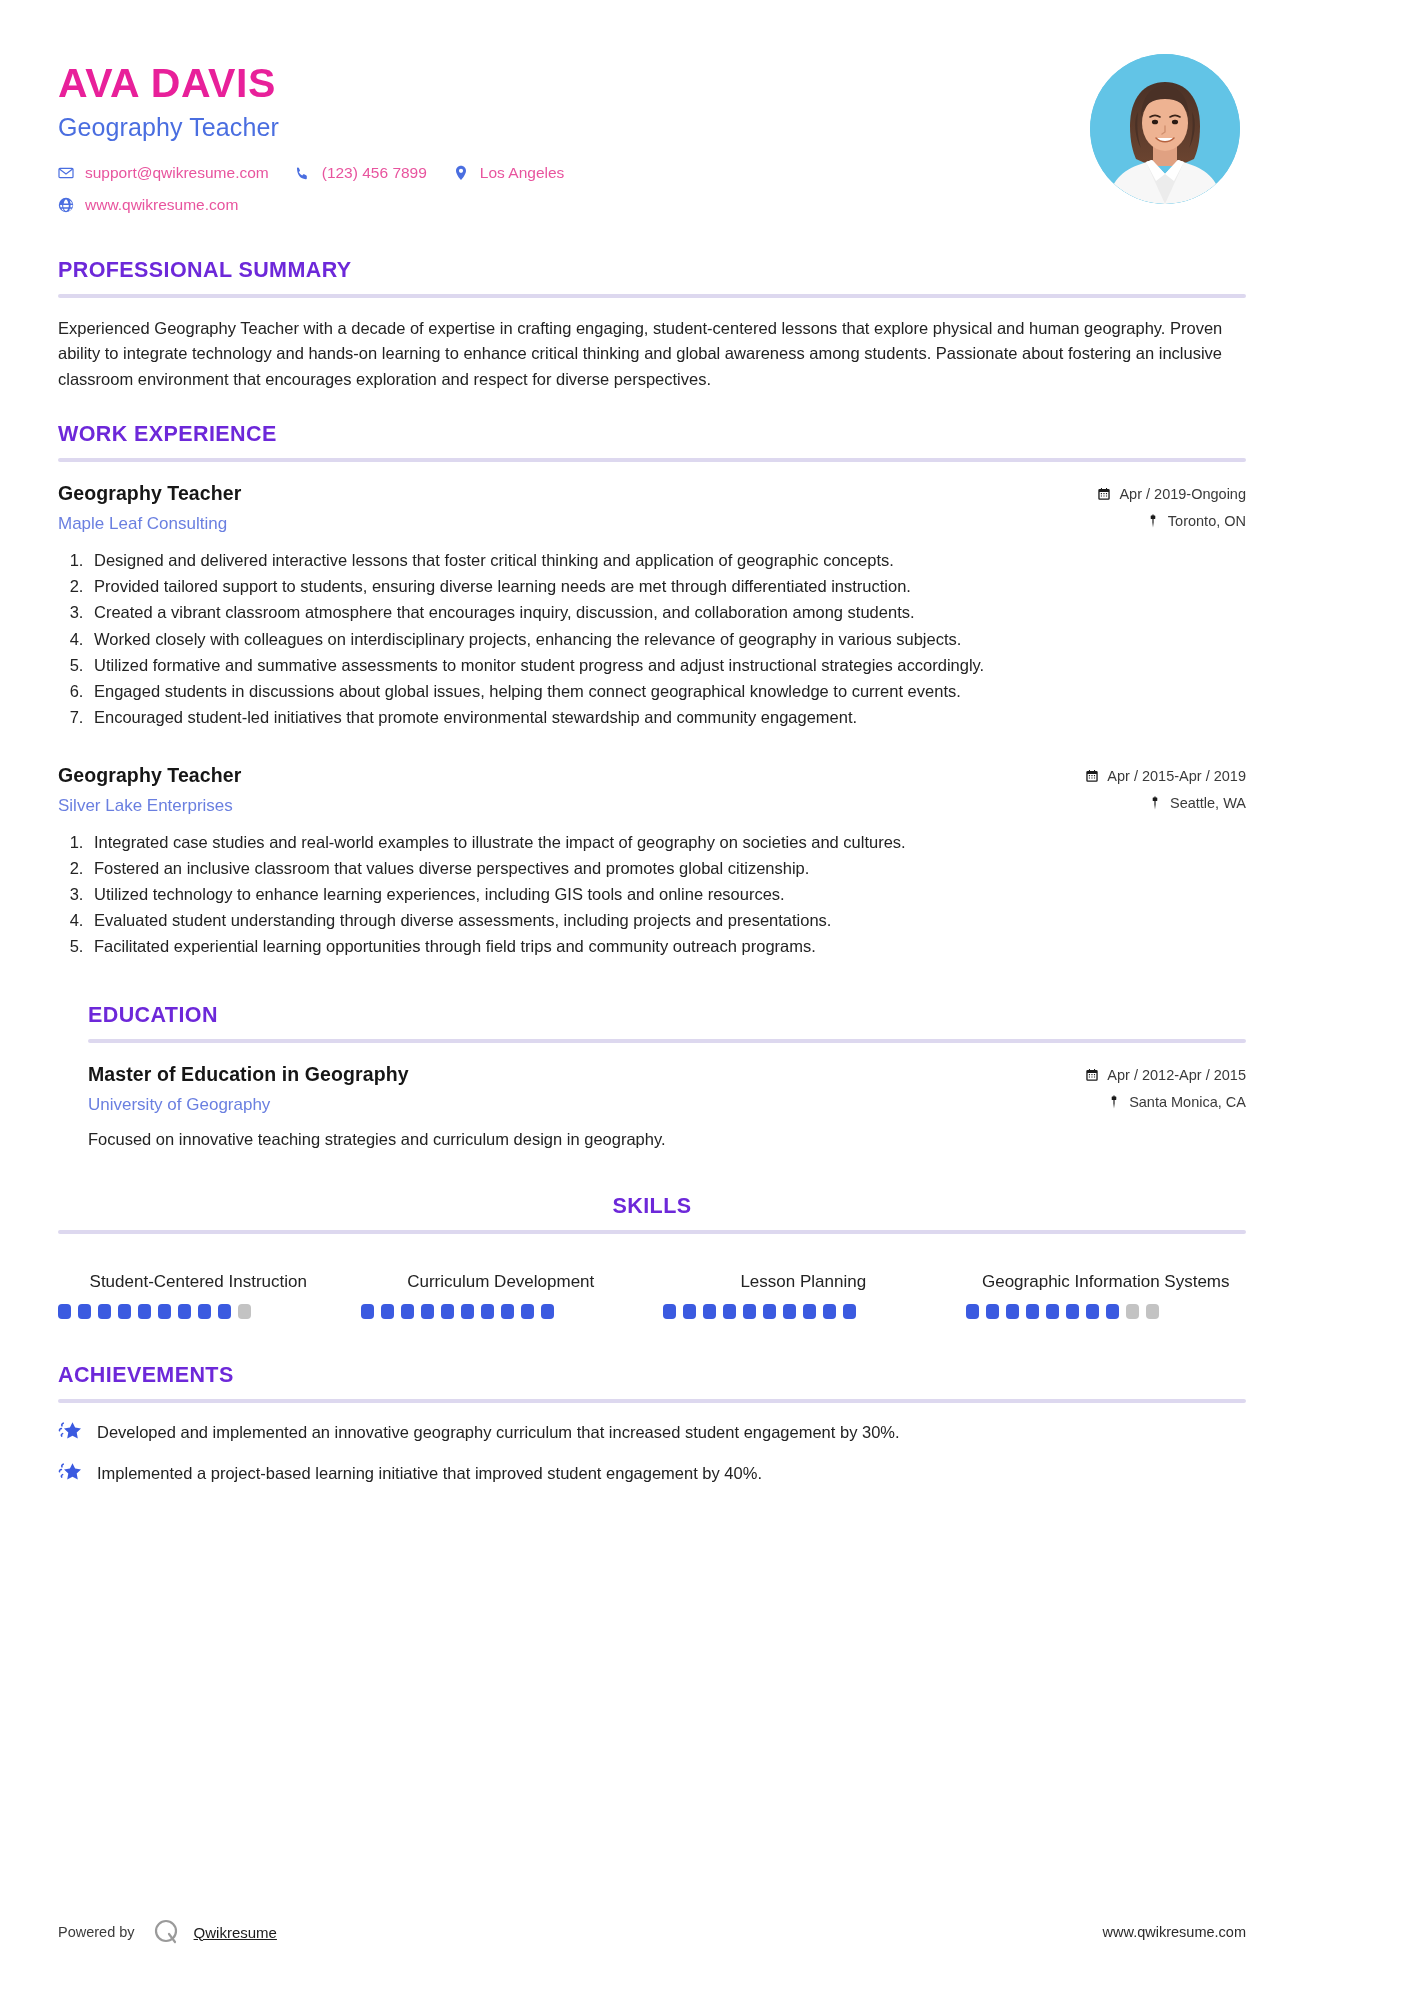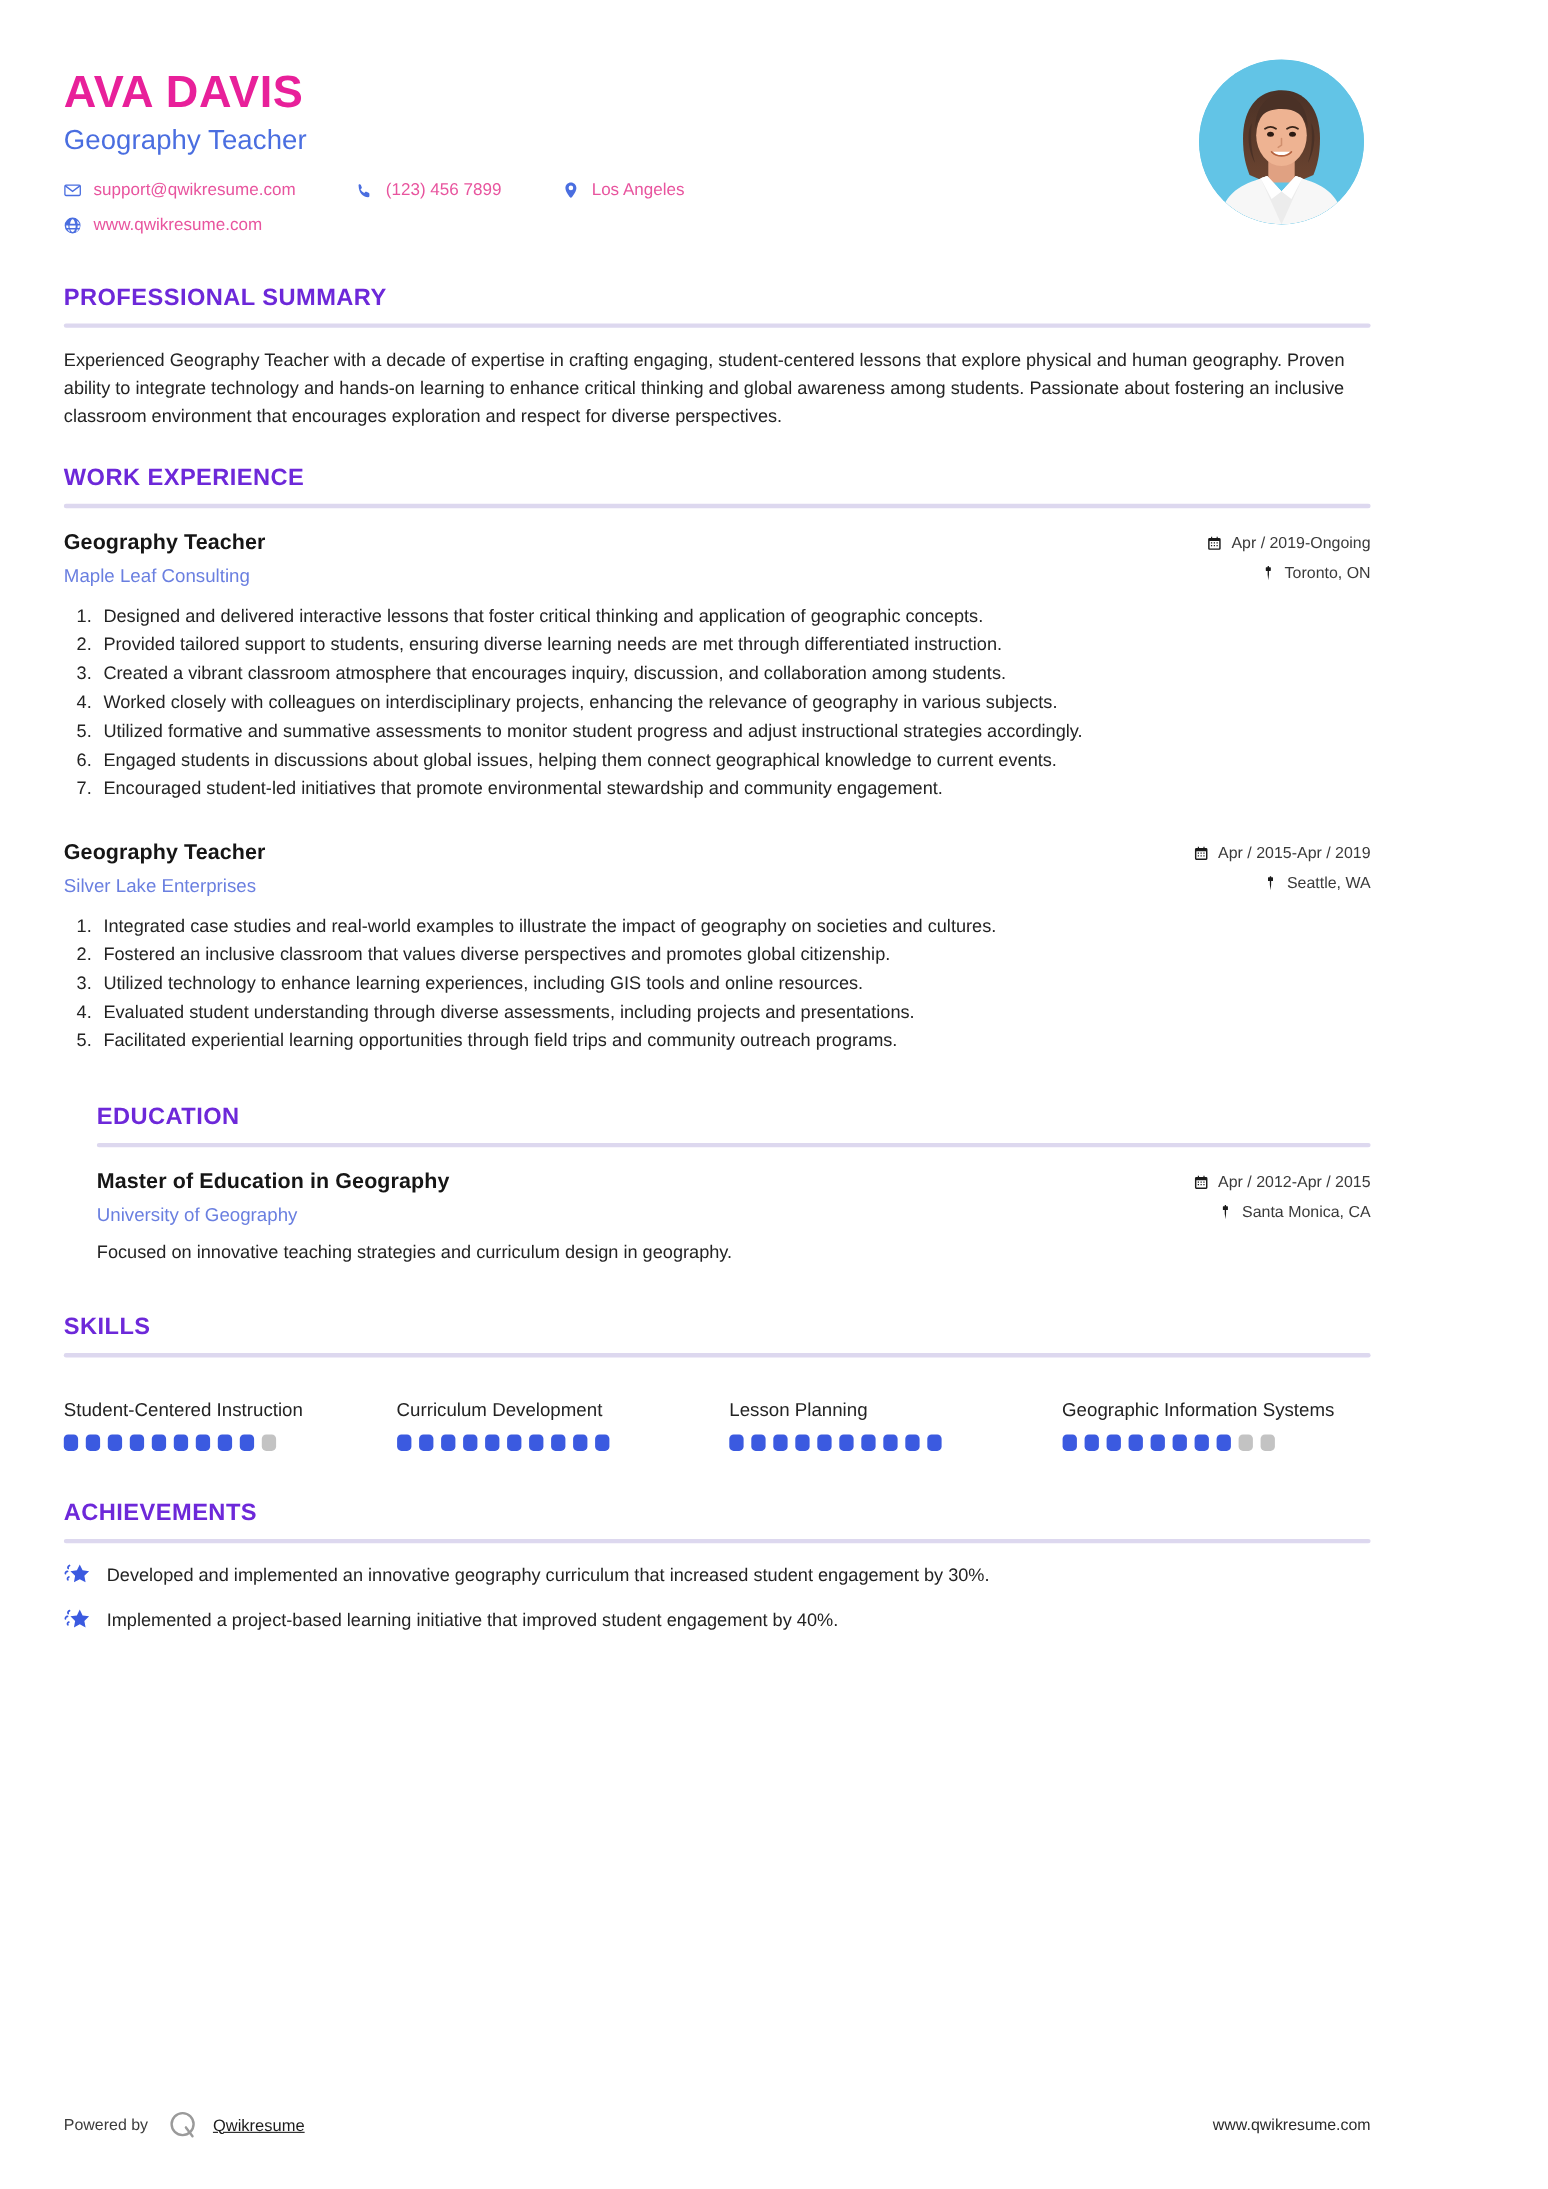--- a/index.html
+++ b/index.html
@@ -42,21 +42,20 @@
     color: #4a6ee0;
     margin-top: 8px;
     letter-spacing: 0.1px;
   }
   .contact-rows { margin-top: 22px; }
   .contact-row {
     display: flex;
     align-items: center;
     margin-bottom: 14px;
     flex-wrap: wrap;
-    gap: 29px;
   }
   .contact-item {
     display: flex;
     align-items: center;
     margin-right: 26px;
     font-size: 15.5px;
     color: #e8549e;
     white-space: nowrap;
   }
   .contact-item .c-icon {
@@ -459,21 +458,21 @@
               </svg>
             </span>
             <span>Santa Monica, CA</span>
           </div>
         </div>
       </div>
       <p class="entry-desc">Focused on innovative teaching strategies and curriculum design in geography.</p>
     </div>
   </div>
 
-  <div class="section" style="margin-top:42px;">
+  <div class="section" style="margin-top:42px;text-align:center;">
     <div class="section-title">SKILLS</div>
     <div class="section-rule"></div>
 
     <div class="skills-grid">
       <div class="skill">
         <div class="skill-name">Student-Centered Instruction</div>
         <div class="skill-dots">
             <span class="dot"></span>
             <span class="dot"></span>
             <span class="dot"></span>

